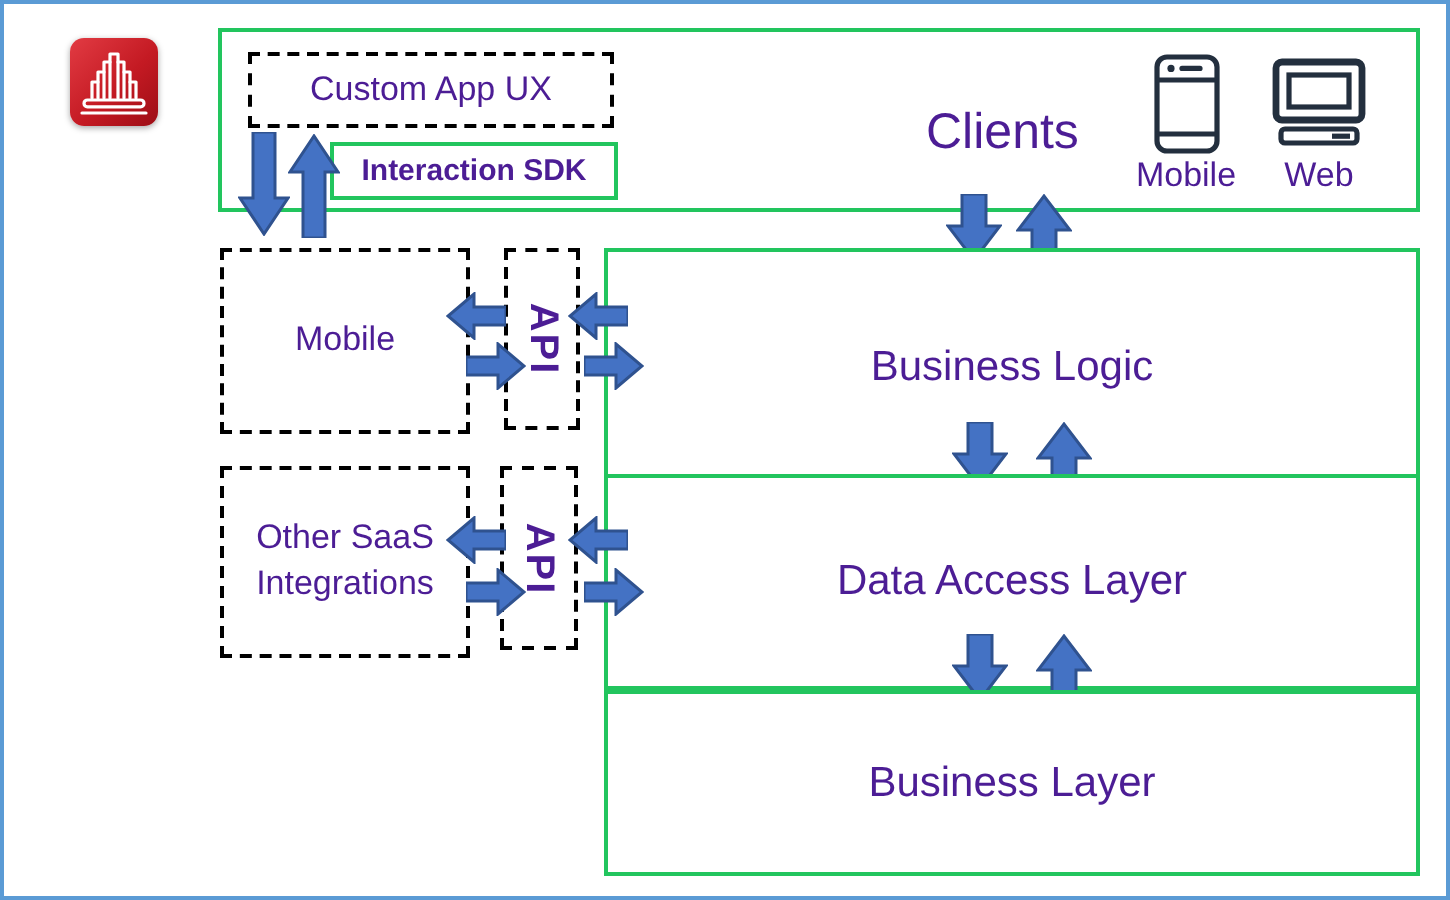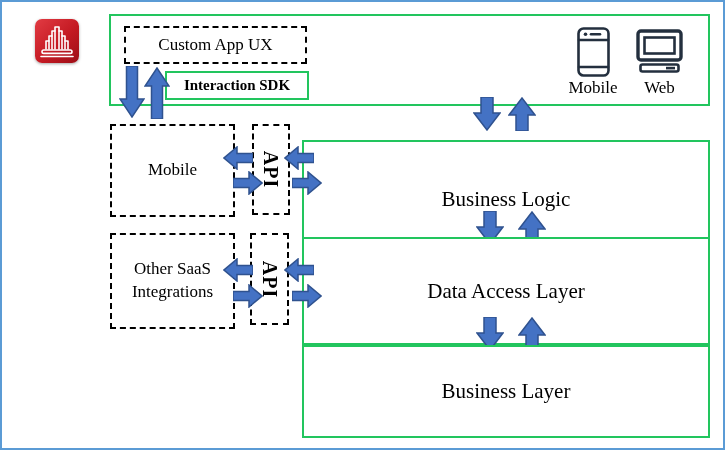--- a/index.html
+++ b/index.html
@@ -1,21 +1,21 @@
 <!DOCTYPE html>
 <html><head>
 <meta charset="utf-8">
 <style>
   html,body{margin:0;padding:0;background:#fff;font-family:"Liberation Sans",sans-serif;}
   .canvas{position:relative;width:725px;height:450px;background:#fff;border:2px solid #5B9BD5;box-sizing:border-box;overflow:hidden;}
   .abs{position:absolute;box-sizing:border-box;}
   .flex-c{display:flex;align-items:center;justify-content:center;text-align:center;}
   .box-dashed{border:2px dashed #000;background:#fff;}
   .box-blue{border:2px solid #22c55e;background:#fff;}
-  .txt{color:#000000;font-family:Liberation Serif, serif;}
+  .txt{color:#4c1d95;}
   .t17{font-size:17px;line-height:1.35;}
   .t15b{font-size:15px;font-weight:bold;}
   .t21{font-size:21px;}
   .t25{font-size:25px;}
   .api-rot{transform:rotate(90deg);font-size:20px;font-weight:bold;letter-spacing:1px;white-space:nowrap;}
   .saas-icon{border-radius:7px;background:linear-gradient(135deg,#e23b43 0%,#c41a23 55%,#9d0e16 100%);box-shadow:0 1px 3px rgba(0,0,0,.35);}
   svg{display:block;}
   .arrow polygon{stroke:#2F528F;stroke-width:1.5;}
 </style>
 </head>
@@ -42,20 +42,21 @@
   <div class="abs box-blue" style="left:107px;top:12px;width:601px;height:92px;"></div>
 
   <div class="abs box-dashed flex-c txt t17" style="left:122px;top:24px;width:183px;height:38px;">
     <span>Custom App UX</span>
   </div>
 
   <div class="abs box-blue flex-c txt t15b" style="left:163px;top:69px;width:144px;height:29px;">
     <span>Interaction SDK</span>
   </div>
 
+  <div class="abs txt t25" style="left:461px;top:50px;">Clients</div>
 
   <div class="abs" style="left:575px;top:25px;">
     <svg width="33" height="50" viewBox="0 0 33 50" class="client-icon">
       <g fill="none" stroke-width="2.6" stroke-linecap="round" stroke="#232F3E">
         <rect x="1.5" y="1.5" width="30" height="47" rx="5"></rect>
         <line x1="2" y1="13" x2="31" y2="13"></line>
         <line x1="2" y1="40" x2="31" y2="40"></line>
         <line x1="14" y1="7.2" x2="23" y2="7.2"></line>
       </g>
       <circle cx="8.5" cy="7.2" r="1.8" fill="#232F3E"></circle>
@@ -100,21 +101,21 @@
   <div class="abs box-dashed flex-c txt t17" style="left:108px;top:122px;width:125px;height:93px;">
     <div>
       <div>Mobile</div>
     </div>
   </div>
 
   <div class="abs box-dashed flex-c txt" style="left:250px;top:122px;width:38px;height:91px;">
     <span class="api-rot">API</span>
   </div>
 
-  <div class="abs box-blue flex-c txt t21" style="left:300px;top:138px;width:408px;height:119px;">
+  <div class="abs box-blue flex-c txt t21" style="left:300px;top:122px;width:408px;height:119px;">
     <span>Business Logic</span>
   </div>
 
   <div class="abs arrow" style="left:221px;top:144px;">
     <svg width="30" height="24" viewBox="0 0 30 24">
         <polygon points="30,7.5 14,7.5 14,1 1,12 14,23 14,16.5 30,16.5" fill="#4472C4"></polygon>
       </svg>
   </div>
   <div class="abs arrow" style="left:231px;top:169px;">
     <svg width="30" height="24" viewBox="0 0 30 24">

